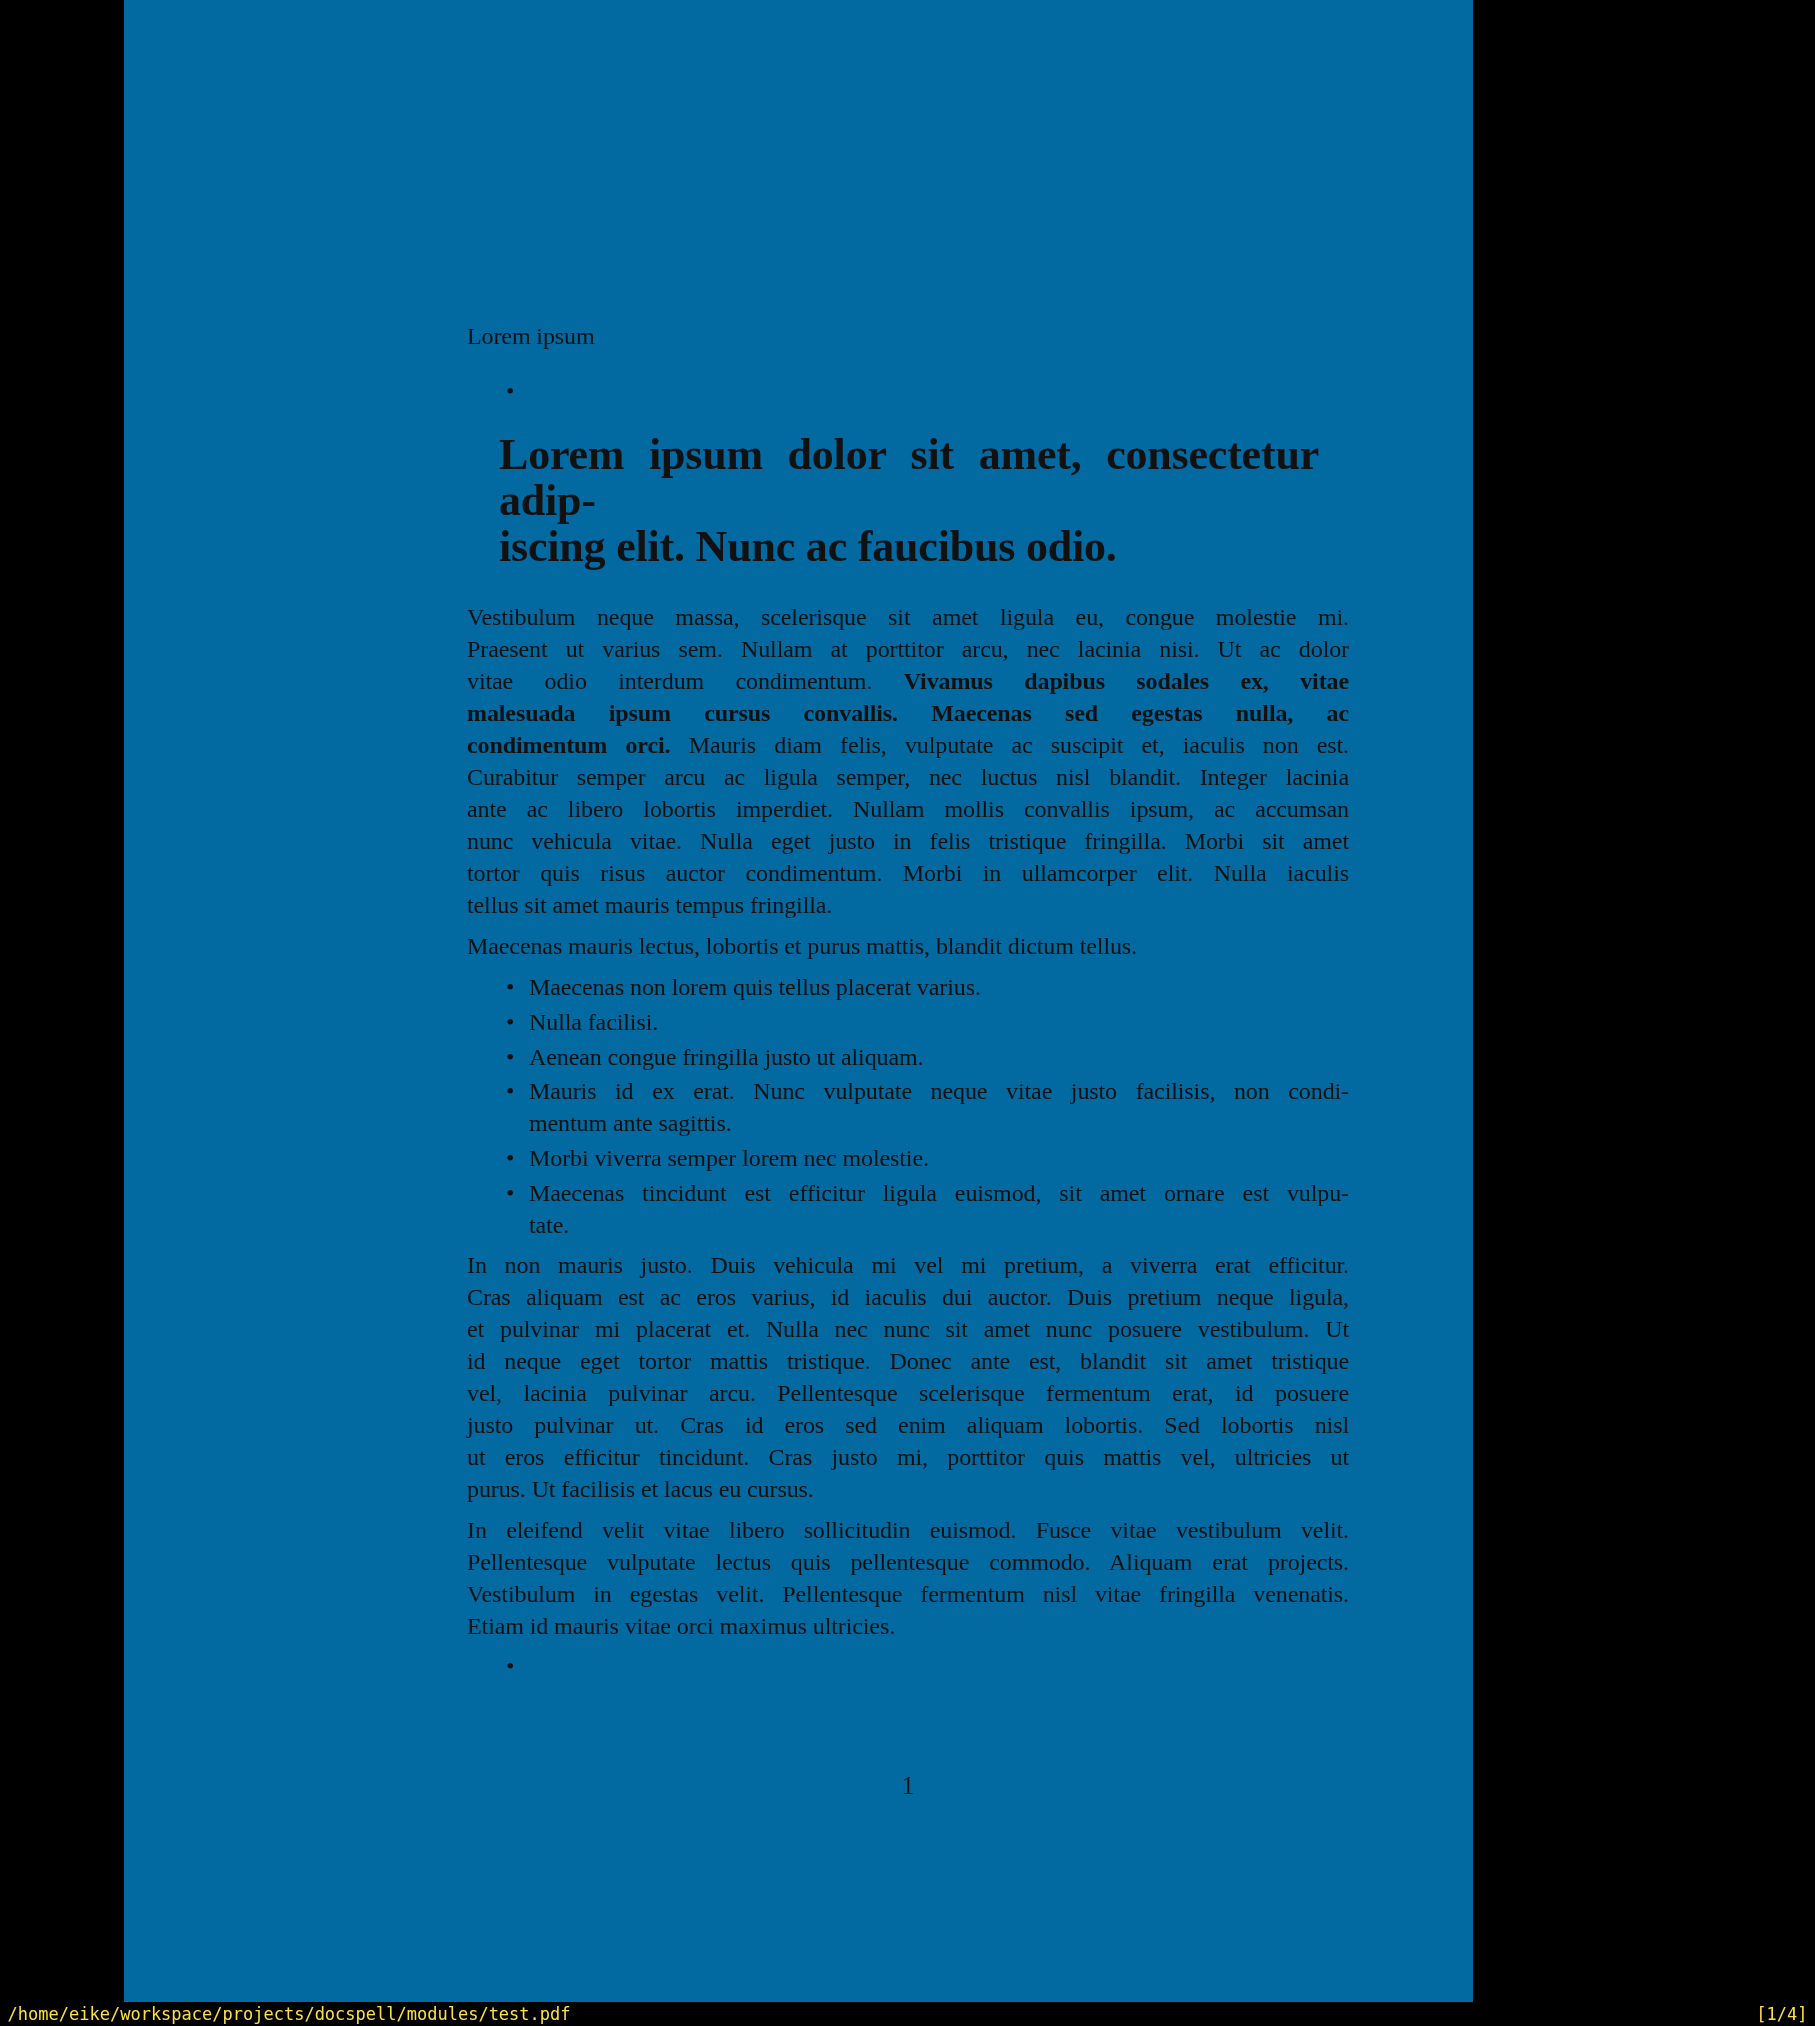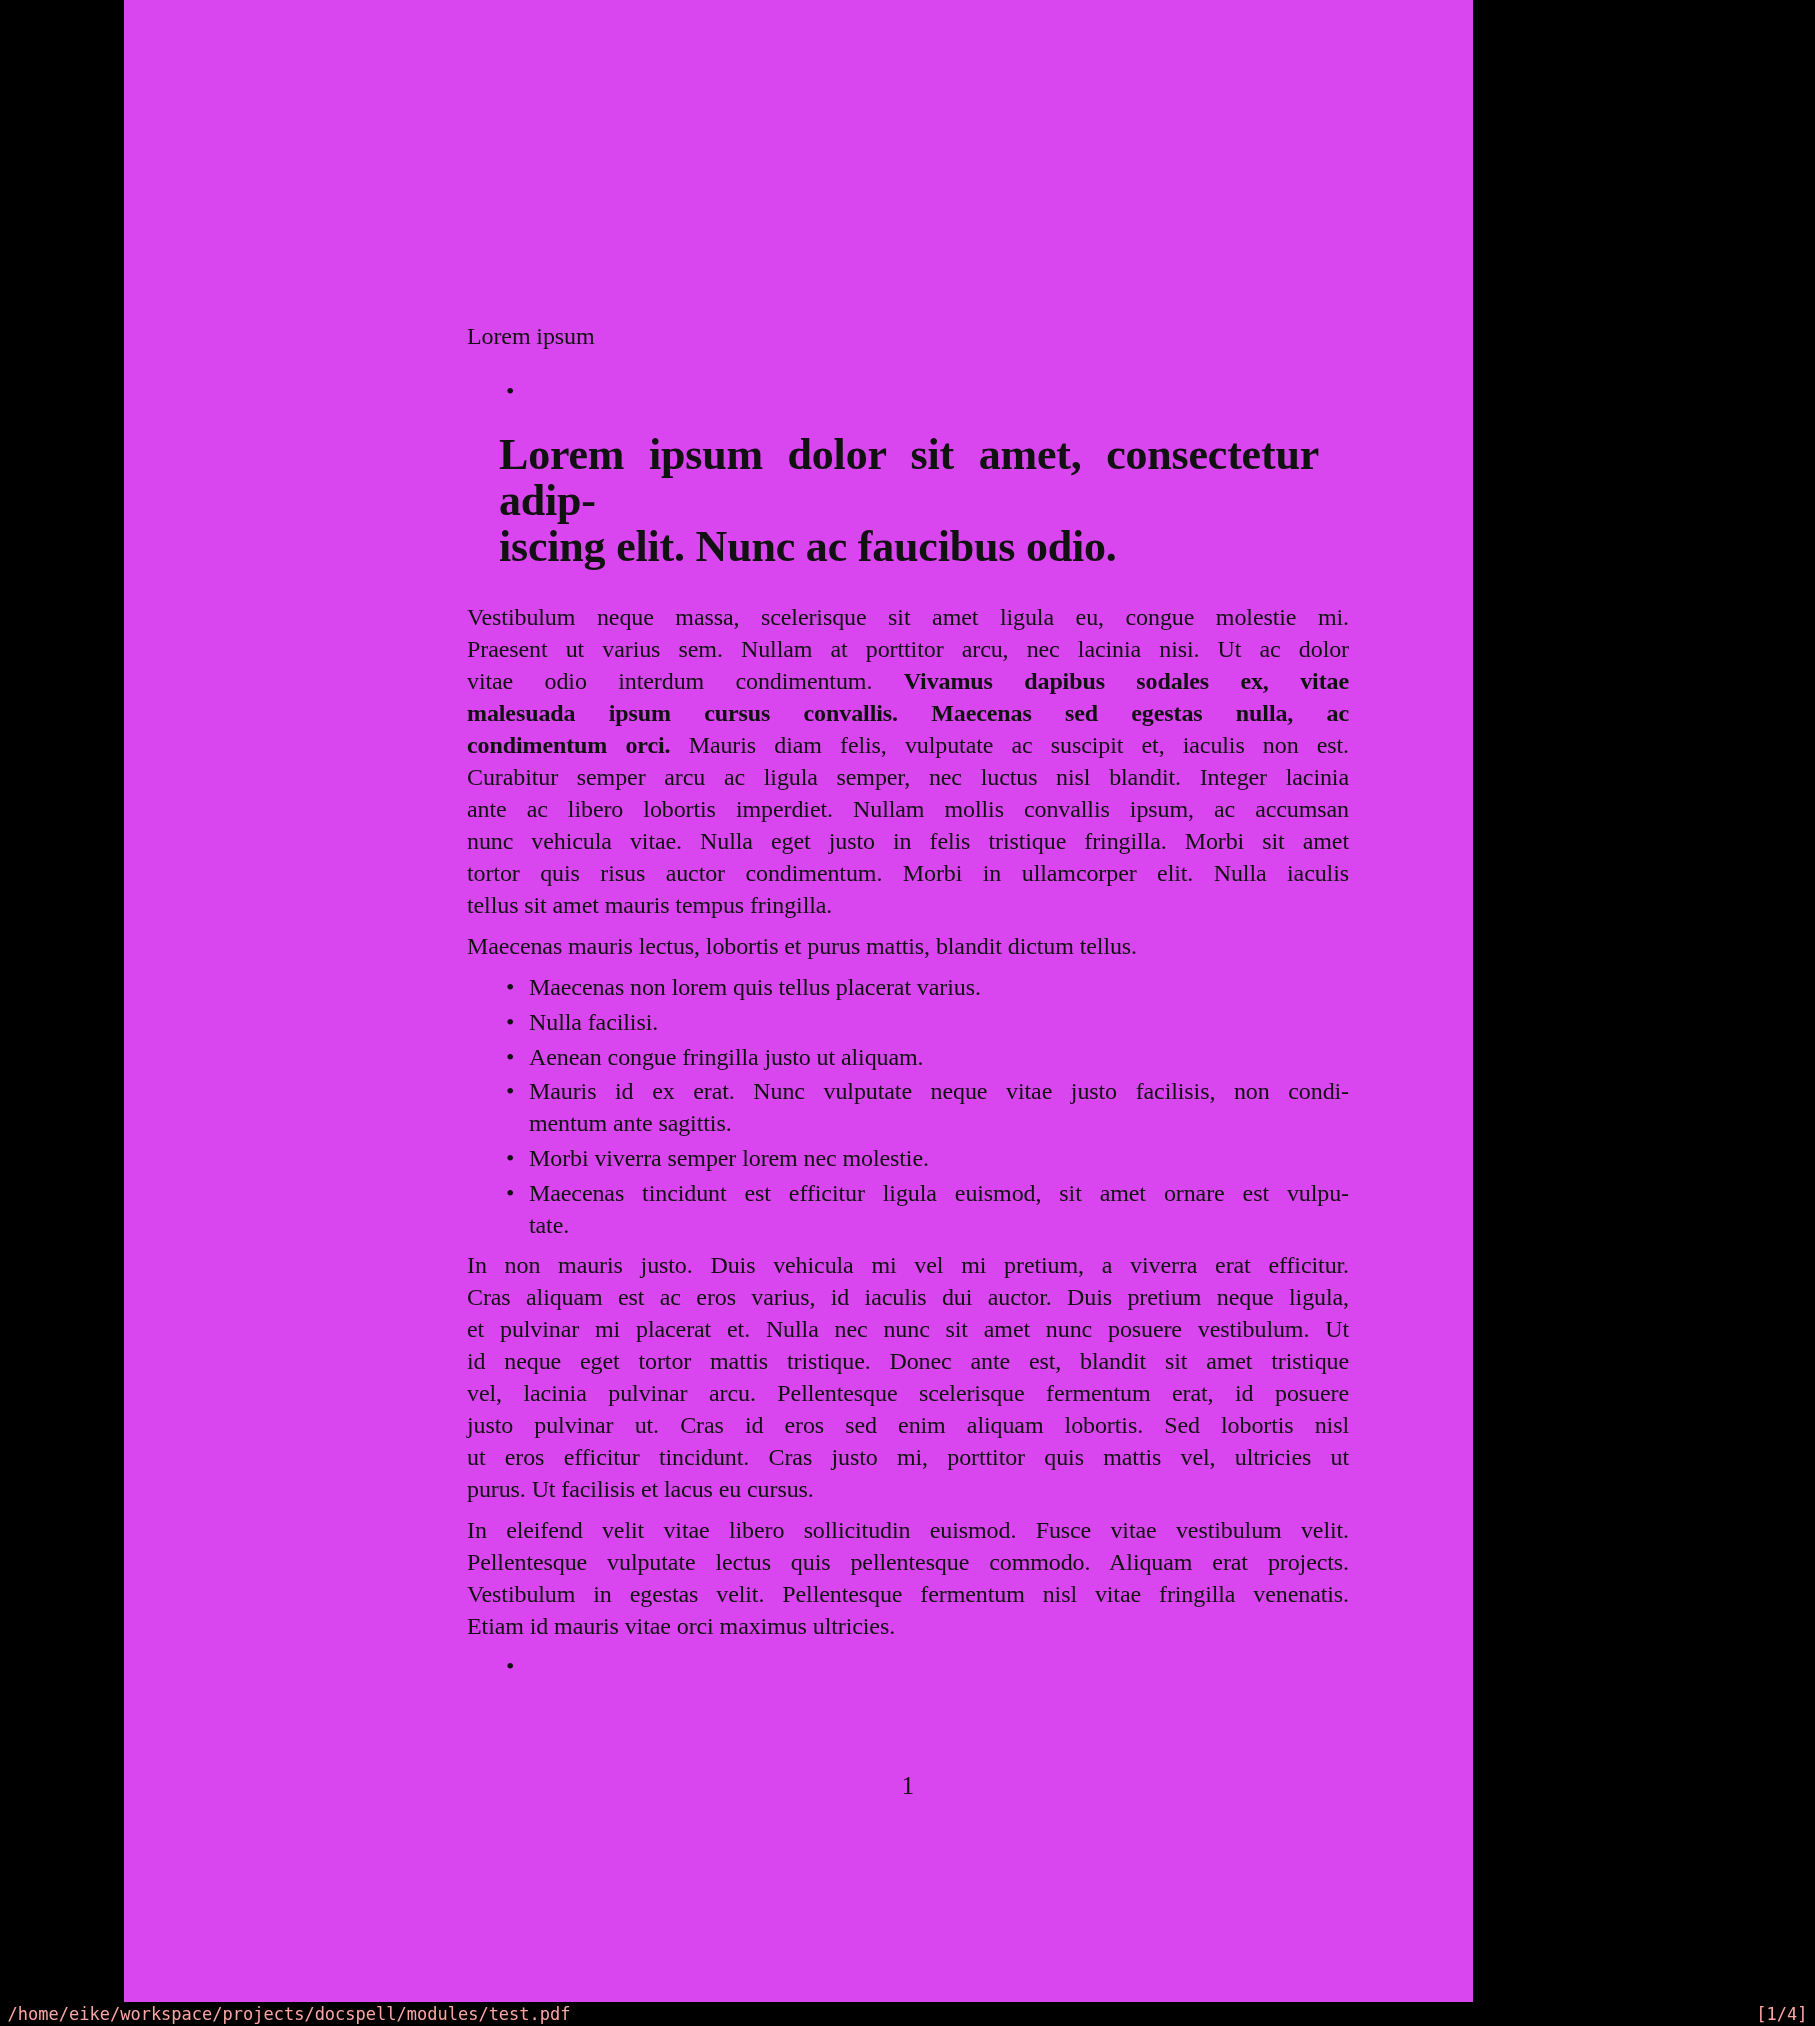--- a/index.html
+++ b/index.html
@@ -6,21 +6,21 @@
   body {
     width: 1815px; height: 2026px;
     background: #000;
     position: relative;
     overflow: hidden;
     font-family: "Liberation Serif", "DejaVu Serif", serif;
   }
   .page {
     position: absolute; left: 124px; top: 0;
     width: 1349px; height: 2002px;
-    background: #d946ef;
+    background: #0369a1;
   }
   .column {
     margin-left: 343px;
     width: 882px;
     padding-top: 320px;
     color: #111;
     font-size: 24px;
     letter-spacing: -0.1px;
     line-height: 32px;
   }
@@ -48,21 +48,21 @@
   .para3 { margin-top: 7.6px; }
   .para4 { margin-top: 9.5px; }
   .pagenum {
     position: absolute; left: 343px; top: 1772px;
     width: 882px; text-align: center;
     color: #111; font-size: 24.6px;
   }
   .statusbar {
     position: absolute; left: 0; top: 2002px;
     width: 1815px; height: 24.6px;
-    background: #000; color: #fca5a5;
+    background: #000; color: #fde047;
     font-family: "DejaVu Sans Mono", "Liberation Mono", monospace;
     font-size: 17px; line-height: 24.6px;
     display: flex; justify-content: space-between;
     padding: 0 7.6px; box-sizing: border-box;
     white-space: pre;
   }
 </style>
 </head>
 <body>
 

